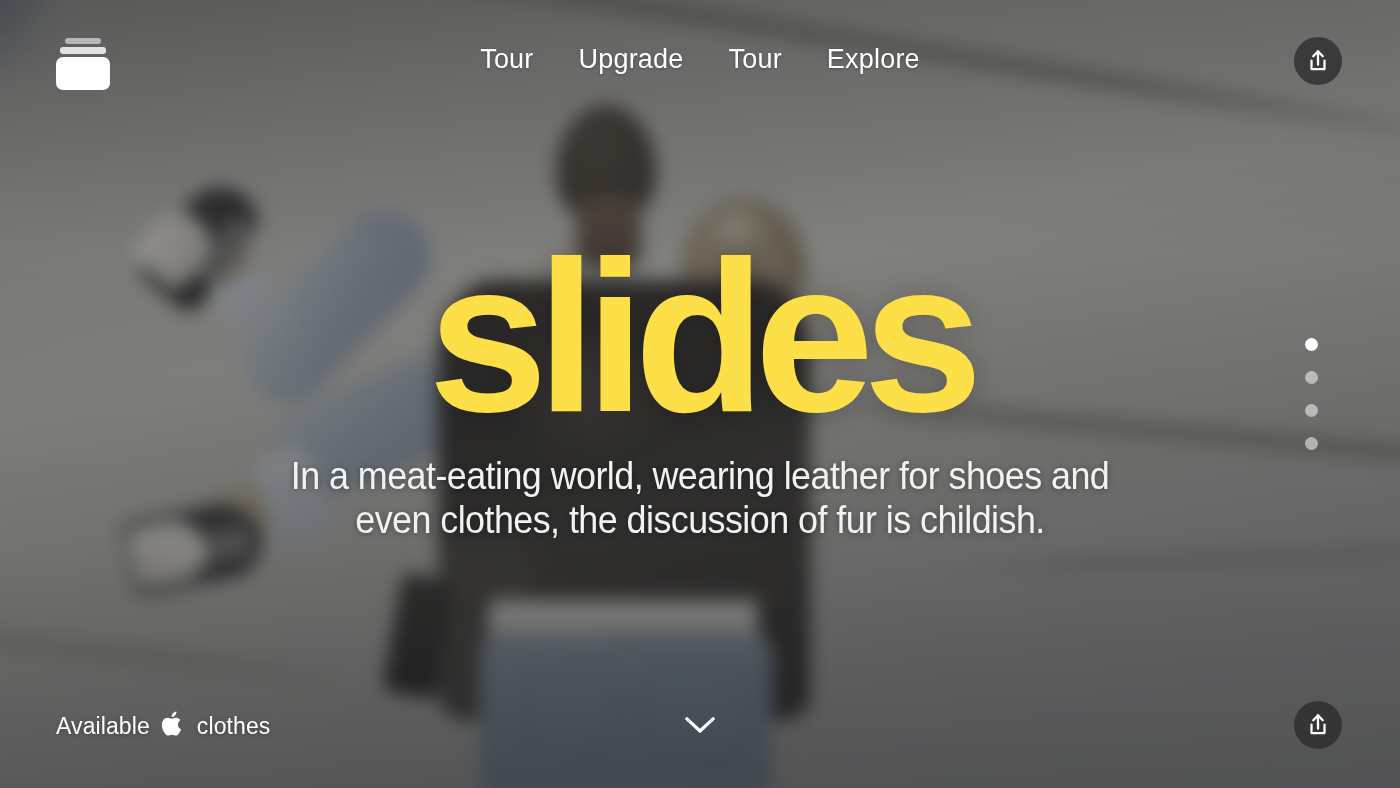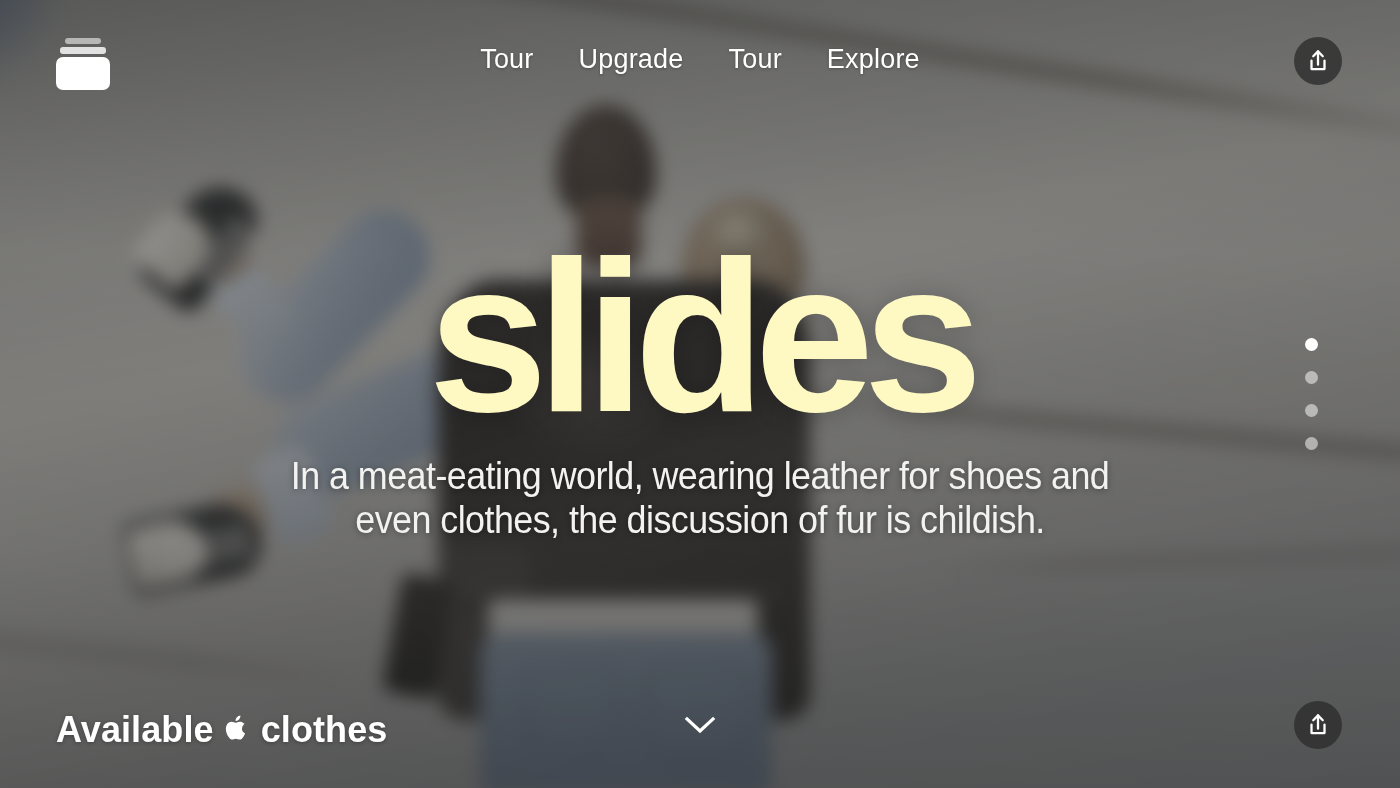--- a/index.html
+++ b/index.html
@@ -230,21 +230,21 @@
   .share-btn.bottom { right:58px; top:701px; z-index:40; }
 
   
   .hero {
     position:absolute; left:0; top:0; width:1400px; height:788px;
     z-index:30; pointer-events:none;
   }
   .hero-title {
     position:absolute; left:0; top:249px; width:1400px;
     text-align:center;
-    color:#fef9c3;
+    color:#fde047;
     font-family:"Liberation Sans", sans-serif;
     font-size:215px;
     font-weight:700;
     line-height:.82;
     letter-spacing:-11px;
     text-shadow:0 2px 26px rgba(0,0,0,.22);
   }
   .hero-sub {
     position:absolute; left:230px; top:454px; width:940px;
     text-align:center;
@@ -269,21 +269,21 @@
     background:rgba(255,255,255,.52);
     cursor:pointer;
   }
   .dot.active { background:#ffffff; }
 
   
   .available {
     position:absolute; left:56px; top:709px; z-index:40;
     display:flex; align-items:center; gap:11px;
     color:#ffffff;
-    font-size:36px; font-weight:700; letter-spacing:.1px;
+    font-size:23px; font-weight:400; letter-spacing:.1px;
     text-shadow:0 1px 4px rgba(0,0,0,.3);
     white-space:nowrap;
   }
   .apple-glyph { font-size:31px; line-height:1; display:inline-block; }
 
   .scroll-chevron {
     position:absolute; left:50%; top:712px; transform:translateX(-50%);
     z-index:40; cursor:pointer;
     width:40px; height:26px;
     display:flex; align-items:center; justify-content:center;

